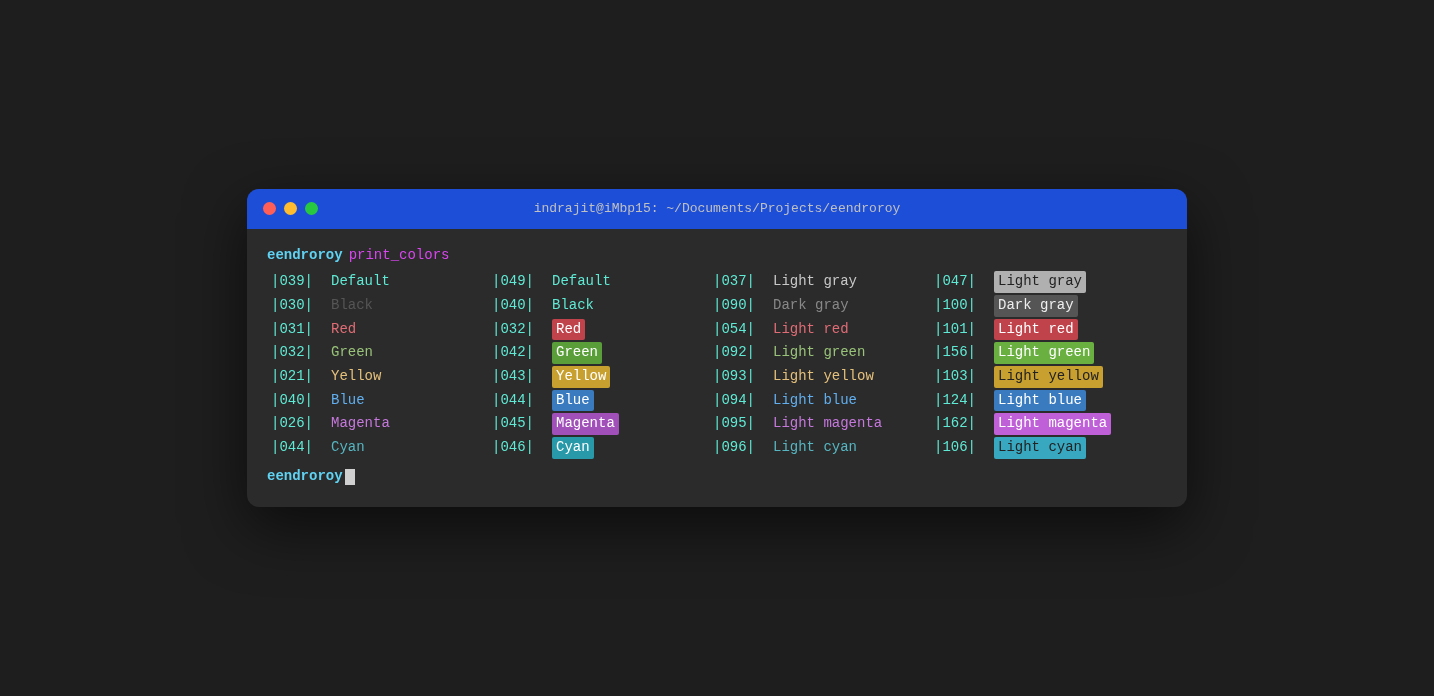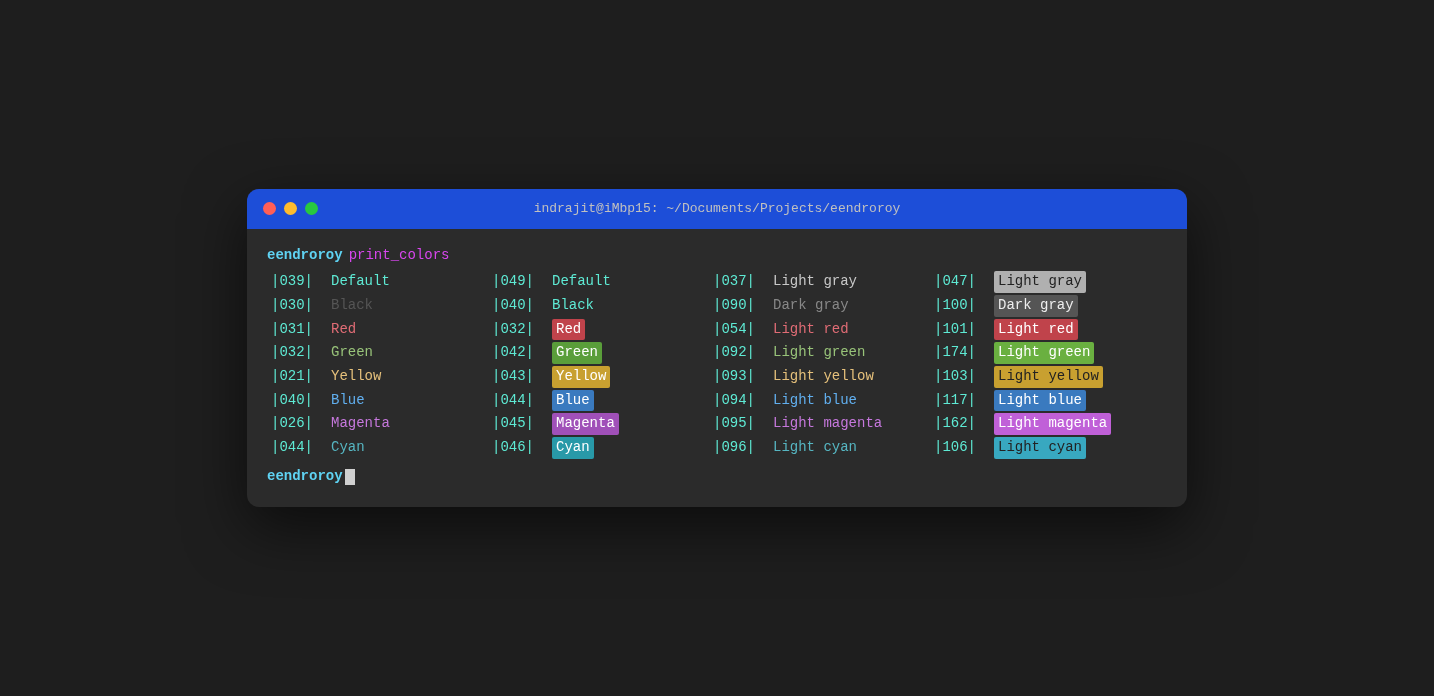--- a/index.html
+++ b/index.html
@@ -267,29 +267,29 @@
         </div>
         <div class="row">
           <span class="code c-default">|100|</span>
           <span class="label bg-dark-gray">Dark gray</span>
         </div>
         <div class="row">
           <span class="code c-default">|101|</span>
           <span class="label bg-light-red2">Light red</span>
         </div>
         <div class="row">
-          <span class="code c-default">|174|</span>
+          <span class="code c-default">|156|</span>
           <span class="label bg-light-green2">Light green</span>
         </div>
         <div class="row">
           <span class="code c-default">|103|</span>
           <span class="label bg-light-yellow2">Light yellow</span>
         </div>
         <div class="row">
-          <span class="code c-default">|117|</span>
+          <span class="code c-default">|124|</span>
           <span class="label bg-light-blue2">Light blue</span>
         </div>
         <div class="row">
           <span class="code c-default">|162|</span>
           <span class="label bg-light-magenta2">Light magenta</span>
         </div>
         <div class="row">
           <span class="code c-default">|106|</span>
           <span class="label bg-light-cyan2">Light cyan</span>
         </div>

